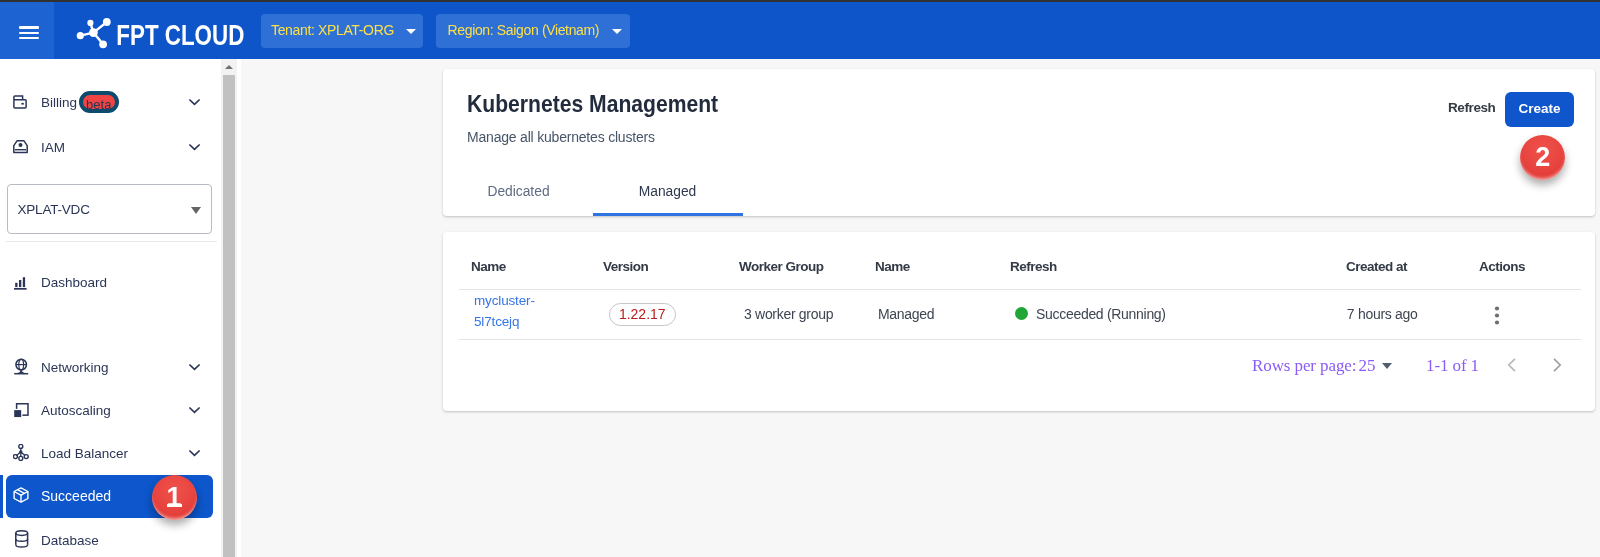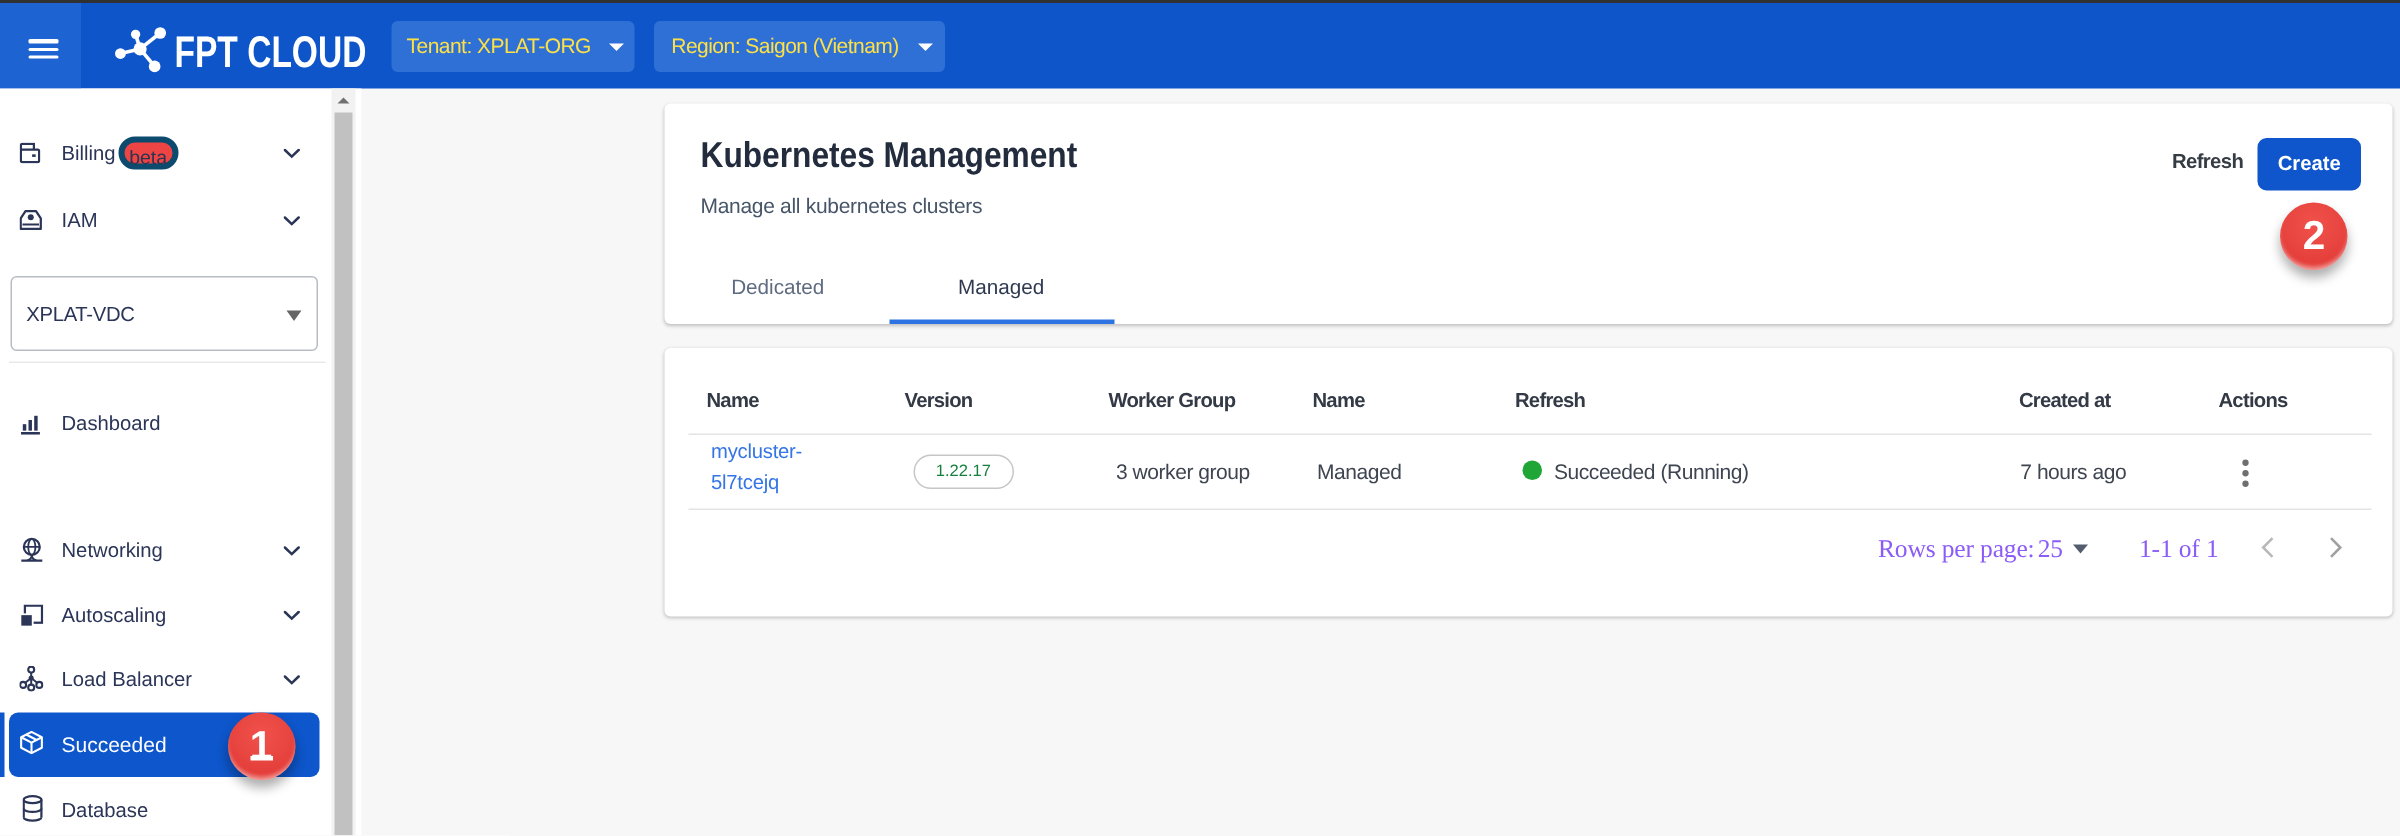--- a/index.html
+++ b/index.html
@@ -56,21 +56,21 @@
   .tab { top:184px; width:149px; text-align:center; font-size:13.8px; font-weight:500; }
   #tab1 { left:444px; color:#5f6b80; }
   #tab2 { left:593px; color:#2f3950; }
   #tabind { left:593px; top:212.5px; width:149.5px; height:3px; background:#2e73e2; }
 
   
   .th { top:259px; font-size:13.5px; letter-spacing:-0.5px; font-weight:bold; color:#333a46; }
   .divline { left:459px; width:1122px; height:1px; background:#e4e4e4; }
   .td { font-size:14px; letter-spacing:-0.3px; color:#3e4551; }
   #namelink { left:474px; top:291px; font-size:13.5px; letter-spacing:-0.15px; color:#3575e5; line-height:20.5px; }
-  #verchip { left:608.5px; top:302.5px; width:67.5px; height:23px; border:1px solid #c6c6c6; border-radius:11.5px; text-align:center; font-size:11px; color:#15803d; line-height:21.5px; }
+  #verchip { left:608.5px; top:302.5px; width:67.5px; height:23px; border:1px solid #c6c6c6; border-radius:11.5px; text-align:center; font-size:14px; color:#b91c1c; line-height:21.5px; }
   #statusdot { left:1014.5px; top:307px; width:13px; height:13px; border-radius:50%; background:#1fa637; }
 
   .pg { font-size:17px; letter-spacing:-0.1px; color:#8b5cf6;font-family:Liberation Serif, serif; }
 </style>
 </head>
 <body>
 <div id="app">
   <div class="abs" id="header"></div>
   <div class="abs" id="header-left"></div>
   <div class="abs" id="topstrip"></div>

